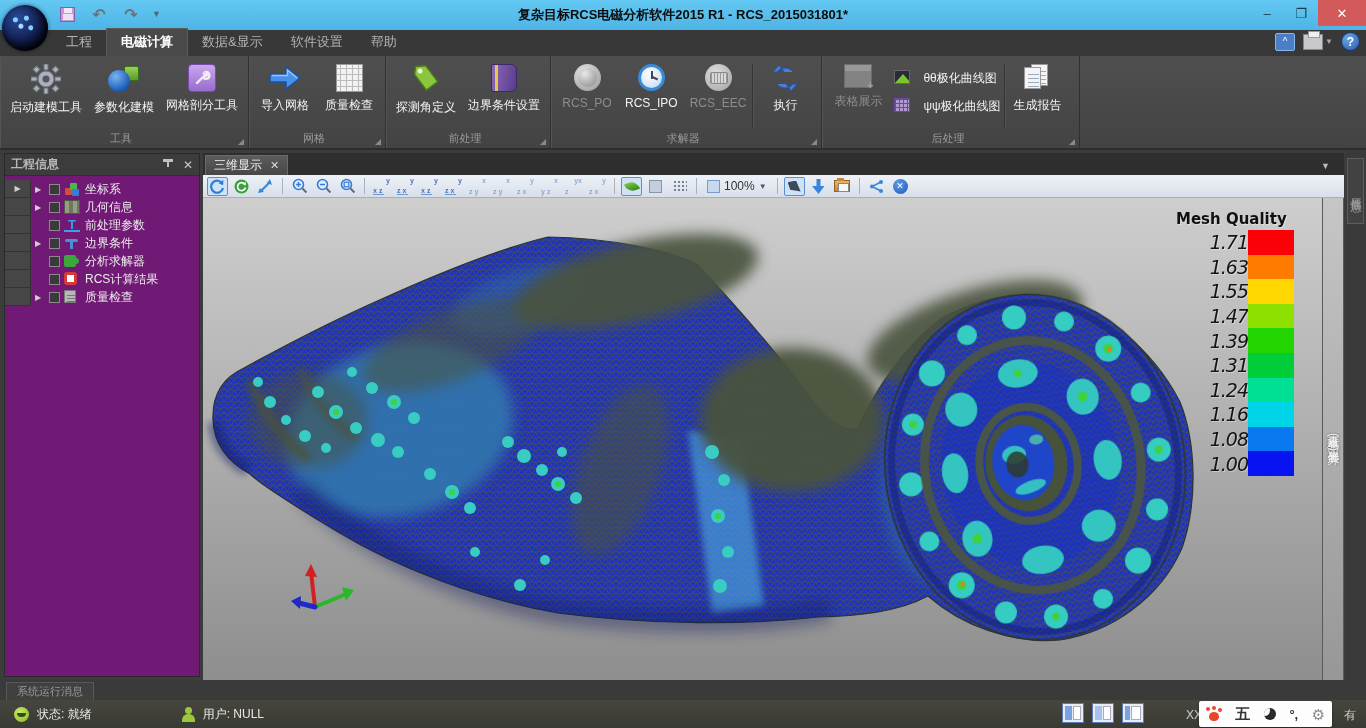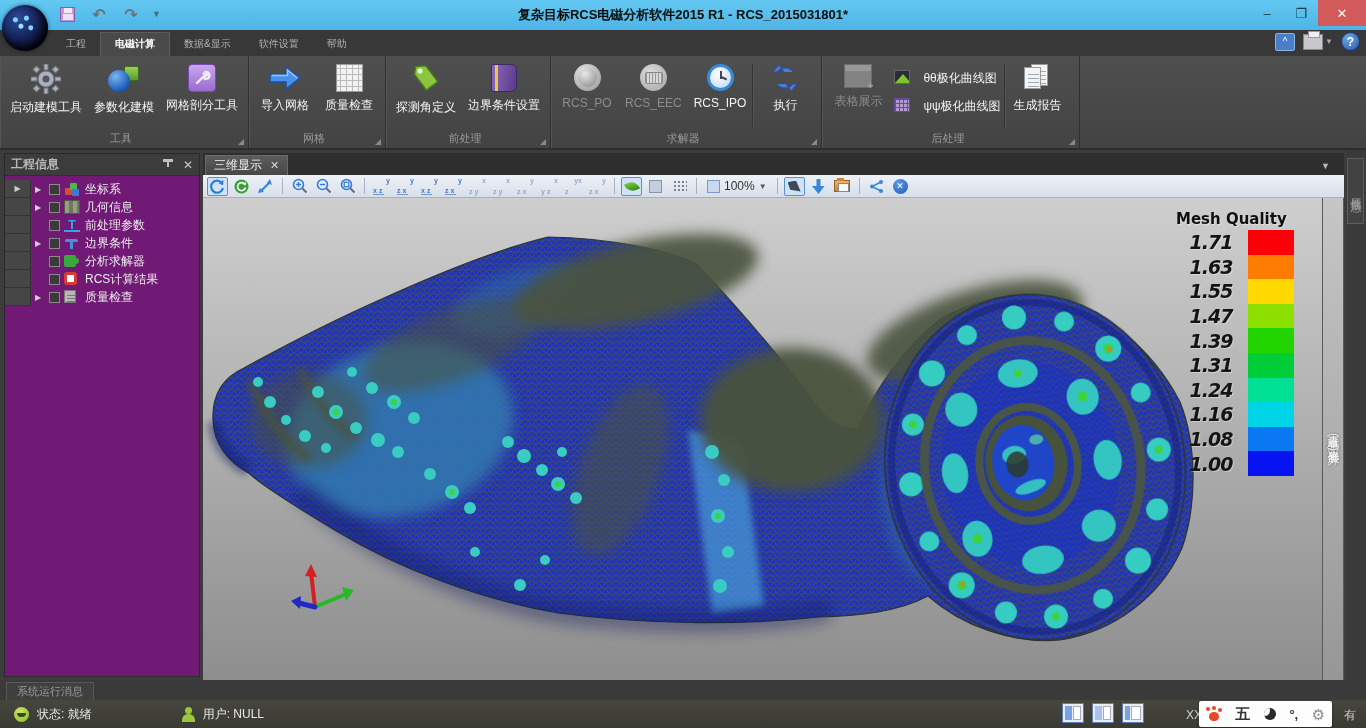--- a/index.html
+++ b/index.html
@@ -30,21 +30,21 @@
   .wintitle { position:absolute; left:0; right:0; top:0; height:32px; text-align:center;
     line-height:30px; font-size:13px; font-weight:bold; color:#0c0c0c; }
   .wincontrols { position:absolute; right:0; top:0; height:26px; display:flex; z-index:70; }
   .wincontrols .wc { width:34px; height:26px; display:flex; align-items:center; justify-content:center;
     color:#1a3a4a; font-size:13px; }
   .wc.close { width:48px; background:#d25a5a; color:#fff; font-weight:bold; }
 
   
   .tabrow { position:absolute; left:0; top:30px; width:1366px; height:26px; background:#383838;
     display:flex; align-items:flex-end; padding-left:52px; }
-  .menutab { padding:4px 14px 5px; font-size:10px; color:#b2b2b2; }
+  .menutab { padding:4px 14px 5px; font-size:13px; color:#b2b2b2; }
   .menutab.active { background:#4a4a4a; color:#fff; font-weight:bold; border:1px solid #5c5c5c; border-bottom:none; }
   .tabrow-right { position:absolute; right:6px; top:32px; display:flex; gap:8px; align-items:center; z-index:65;}
   .collapse-btn { width:20px; height:18px; background:#4a7fc8; border:1px solid #8ab4e8; border-radius:2px;
     color:#fff; font-size:10px; text-align:center; line-height:16px; }
   .printer { width:20px; height:16px; background:#c8c8cc; border:1px solid #888; position:relative; }
   .printer:before{ content:""; position:absolute; left:4px; top:-4px; width:10px; height:5px; background:#eee; border:1px solid #999;}
   .helpq { width:19px; height:19px; border-radius:50%; background:radial-gradient(circle at 35% 30%, #6aa8e8, #2a5aa8);
     color:#fff; font-size:12px; font-weight:bold; text-align:center; line-height:19px; border:1px solid #1a3a78; }
 
   
@@ -184,21 +184,21 @@
   .canvas { position:relative; width:1119px; height:100%;
     background:linear-gradient(#cecece, #8e8e8e); overflow:hidden; }
   .canvas svg.scene { position:absolute; inset:0; }
 
   
   .legend { position:absolute; right:20px; top:12px; width:118px;
     font-family:"DejaVu Sans","Liberation Sans",sans-serif; }
   .legend .ltitle { font-size:15px; font-weight:bold; color:#101010;
     text-shadow:1px 1px 0 rgba(255,255,255,.4); white-space:nowrap; margin-left:-8px; margin-bottom:2px;}
   .lrow { display:flex; align-items:center; height:24.6px; }
-  .lval { width:64px; text-align:center; padding-right:10px; font-size:19px; font-weight:bold; font-style:italic;
+  .lval { width:64px; text-align:right; font-size:19px; font-weight:normal; font-style:italic;
     color:#141414; text-shadow:1px 1px 0 rgba(255,255,255,.35); letter-spacing:-1px;}
   .lblock { width:46px; height:24.6px; }
 
   
   .collapsed-strip { width:22px; height:100%; background:linear-gradient(#c6c6c6,#979797);
     border-left:1px solid #5a5a5a; border-right:1px solid #5a5a5a; display:flex; align-items:center; justify-content:center; }
   .collapsed-strip span { writing-mode:vertical-rl; font-size:12px; color:#f2f2f2;
     text-shadow:0 0 2px #555; letter-spacing:2px; }
 
   
@@ -352,27 +352,27 @@
       </div>
       <div class="rgroup-label">前处理</div>
       <div class="rgroup-corner"></div>
     </div>
 
     <div class="rgroup">
       <div class="rbtn disabled">
         <div class="ico-sphere-gray"></div>
         <span class="rlabel">RCS_PO</span>
       </div>
+      <div class="rbtn">
+        <div class="ico-clock"></div>
+        <span class="rlabel">RCS_IPO</span>
+      </div>
       <div class="rbtn disabled">
         <div class="ico-eec"></div>
         <span class="rlabel">RCS_EEC</span>
-      </div>
-      <div class="rbtn">
-        <div class="ico-clock"></div>
-        <span class="rlabel">RCS_IPO</span>
       </div>
       <div class="ribbon-sep"></div>
       <div class="rbtn">
         <svg class="ico-exec" viewBox="0 0 28 28">
           <path d="M22 8 A10 10 0 0 0 6 8 L2 8 L8 1 L13 8 L9.5 8" fill="#4a7fd8" stroke="#2a4fa8" stroke-width="1"></path>
           <path d="M6 20 A10 10 0 0 0 22 20 L26 20 L20 27 L15 20 L18.5 20" fill="#4a7fd8" stroke="#2a4fa8" stroke-width="1"></path>
         </svg>
         <span class="rlabel">执行</span>
       </div>
       <div class="rgroup-label">求解器</div>

